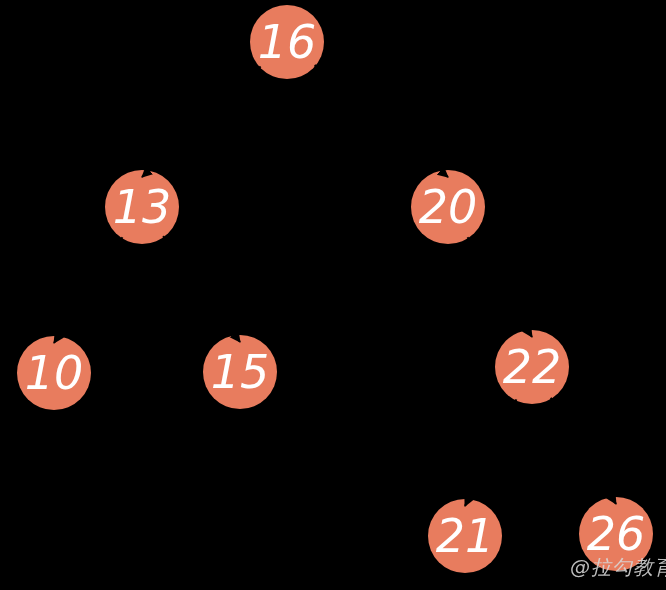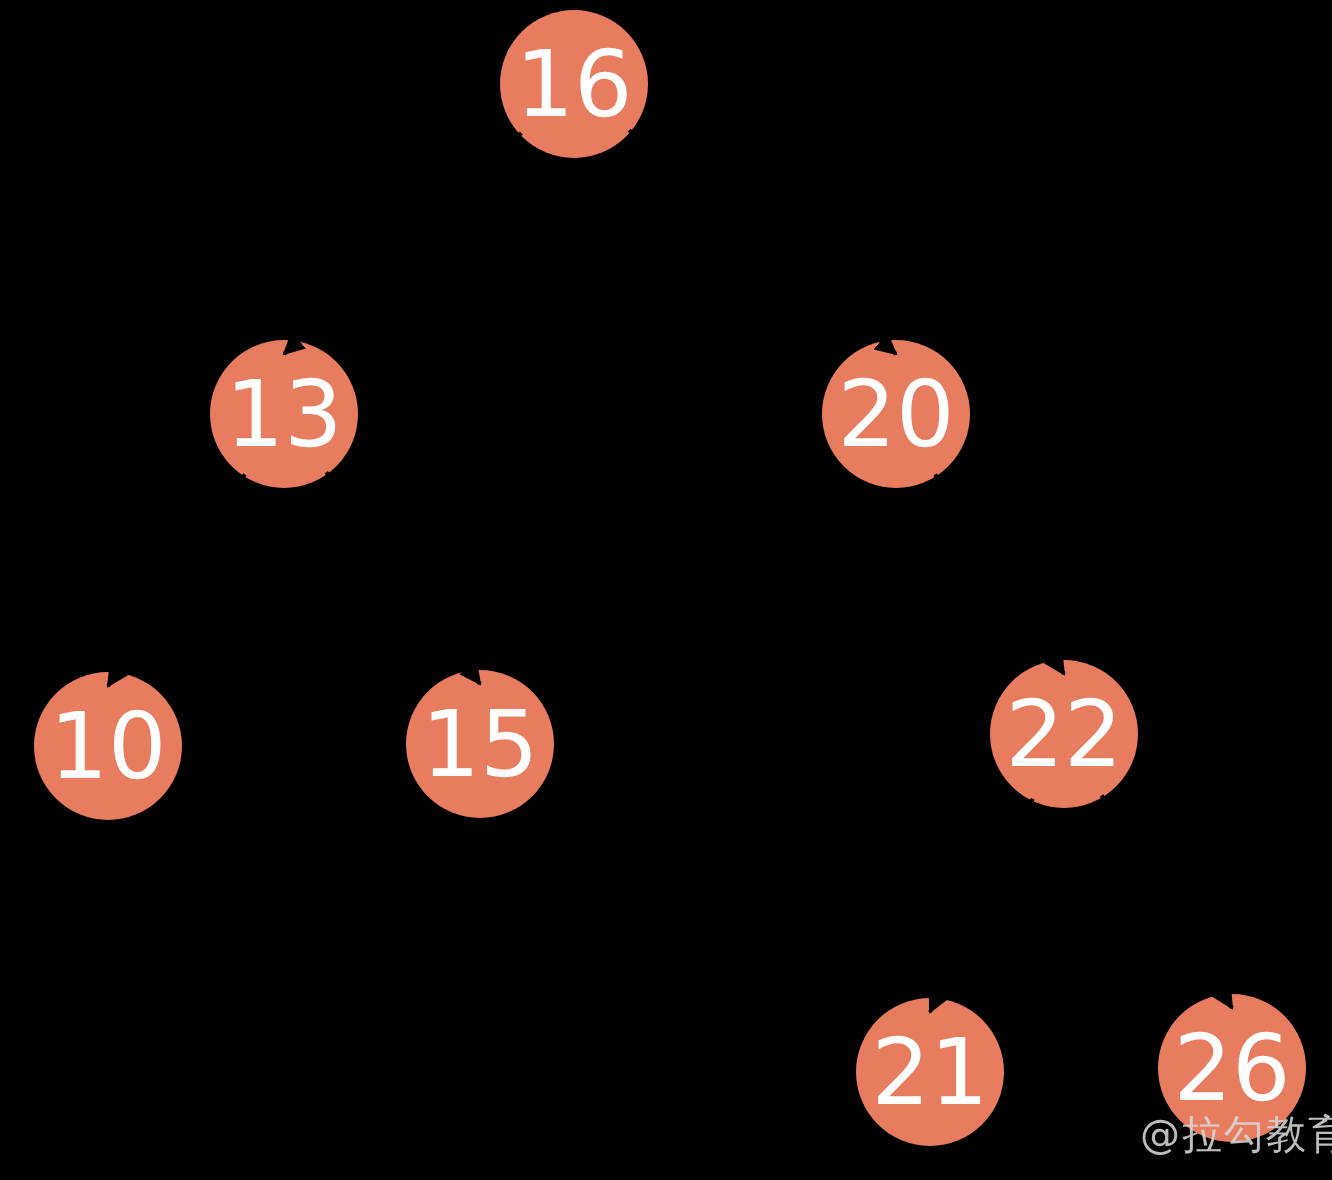--- a/index.html
+++ b/index.html
@@ -7,20 +7,21 @@
     padding: 0;
     background: #000000;
   }
   .stage {
     position: relative;
     width: 666px;
     height: 590px;
     background: #000000;
     overflow: hidden;
     font-family: "DejaVu Sans", sans-serif;
+    font-style: italic;
   }
   svg.tree {
     position: absolute;
     left: 0;
     top: 0;
   }
   svg.tree text.node-label {
     fill: #ffffff;
     font-family: "DejaVu Sans", sans-serif;
     font-size: 46px;

